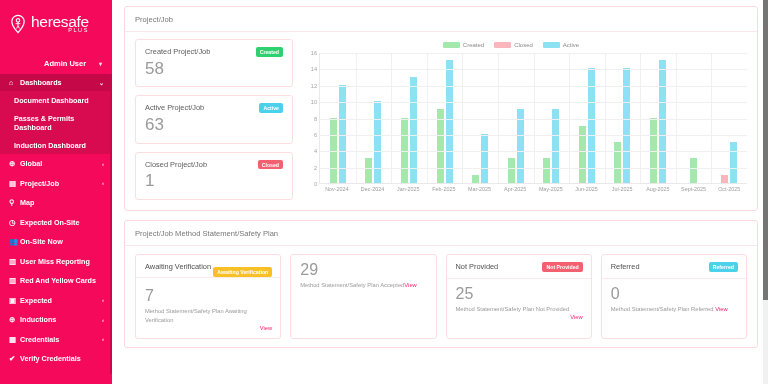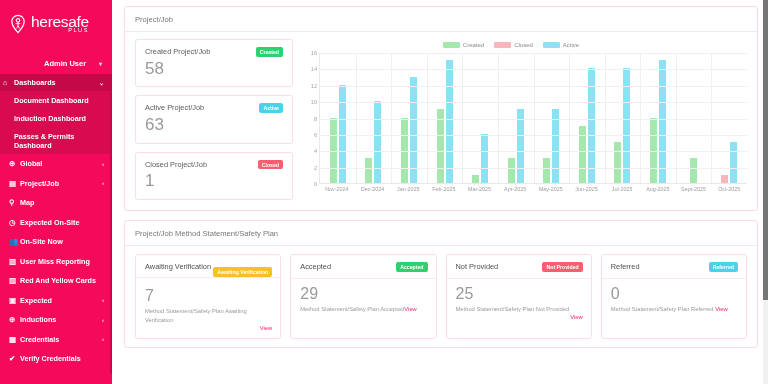--- a/index.html
+++ b/index.html
@@ -23,21 +23,21 @@
 
   .admin-row {
     display: flex; align-items: center; justify-content: space-between;
     padding: 0 10px 0 12px; height: 22px; margin-top: 12px;
     font-size: 7.5px; font-weight: bold; color: #fff; margin-left: 32px;
   }
   .caret-sm { font-size: 6px; opacity: .85; }
 
   .nav-group-head {
     display: flex; align-items: center; height: 17px;
-    background: #c50848; padding: 0 8px 0 3px; font-size: 7.2px; font-weight: bold;
+    background: #c50848; padding: 0 8px 0 9px; font-size: 7.2px; font-weight: bold;
   }
   .nav-group-head .ico { width: 11px; display: inline-block; font-size: 7px; }
   .nav-group-head .chev { margin-left: auto; font-size: 6px; }
 
   .subnav { background: #d80a50; }
   .subitem {
     font-size: 7.2px; font-weight: bold; color: #fff;
     padding: 4.5px 6px 4.5px 14px; line-height: 1.25;
   }
   .subitem.active { background: #f4226f; text-decoration: underline; }
@@ -141,24 +141,24 @@
       <span class="ico">⌂</span>
       <span>Dashboards</span>
       <span class="chev">⌄</span>
     </div>
 
     <div class="subnav">
       <div class="subitem">
         <span>Document Dashboard</span>
       </div>
       <div class="subitem">
-        <span>Induction Dashboard</span>
+        <span>Passes &amp; Permits Dashboard</span>
       </div>
       <div class="subitem">
-        <span>Passes &amp; Permits Dashboard</span>
+        <span>Induction Dashboard</span>
       </div>
     </div>
 
     <div class="nav-item">
       <span class="ico">⊕</span>
       <span>Global</span>
       <span class="chev">‹</span>
     </div>
     <div class="nav-item">
       <span class="ico">▤</span>
@@ -376,24 +376,20 @@
             <span class="badge b-amber">Awaiting Verification</span>
           </div>
           <div class="msp-body-in">
             <div class="msp-num">7</div>
             <div class="msp-desc">Method Statement/Safety Plan Awaiting Verification</div>
             <span class="view-link view-right">View</span>
           </div>
         </div>
 
         <div class="msp-card">
-          <div class="msp-head">
-            <span class="msp-title">Accepted</span>
-            <span class="badge b-green">Accepted</span>
-          </div>
           <div class="msp-body-in">
             <div class="msp-num">29</div>
             <div class="msp-desc"><span>Method Statement/Safety Plan Accepted</span><span class="view-link">View</span></div>
           </div>
         </div>
 
         <div class="msp-card">
           <div class="msp-head">
             <span class="msp-title">Not Provided</span>
             <span class="badge b-red">Not Provided</span>

